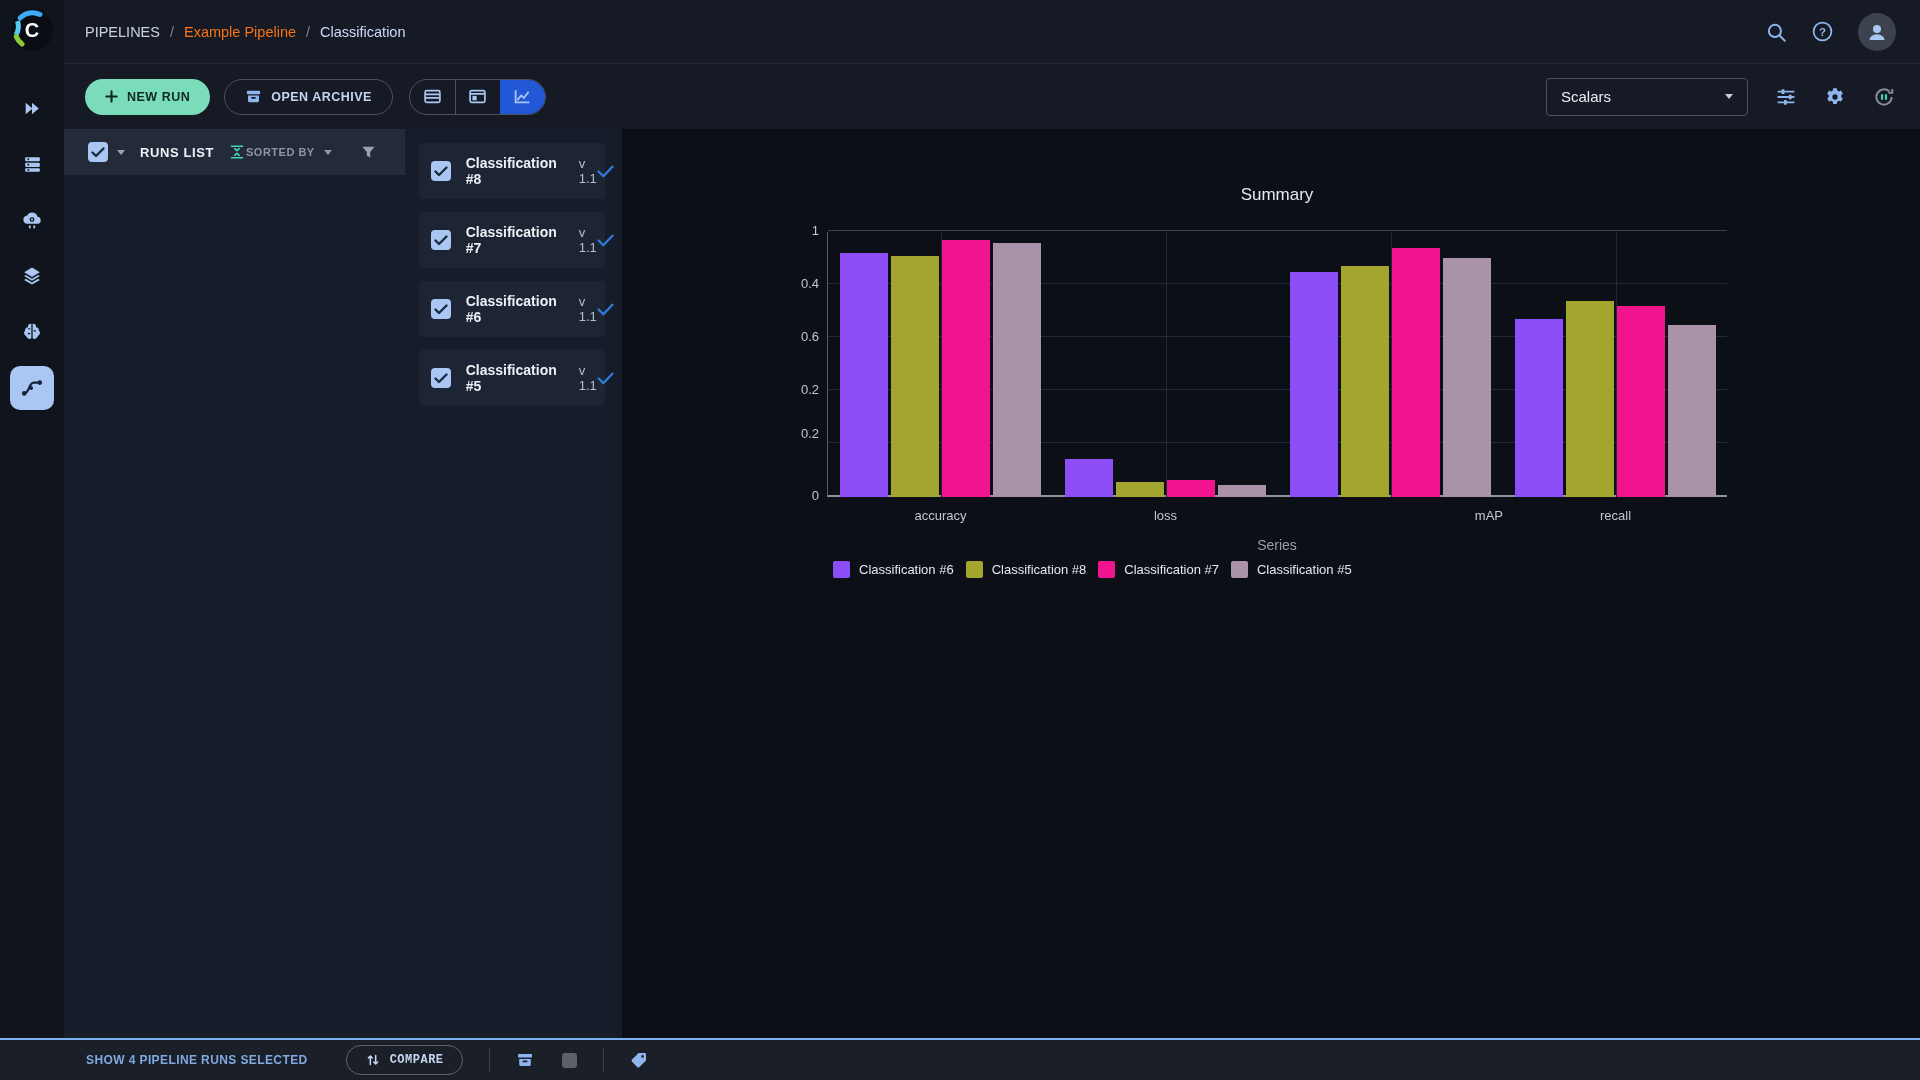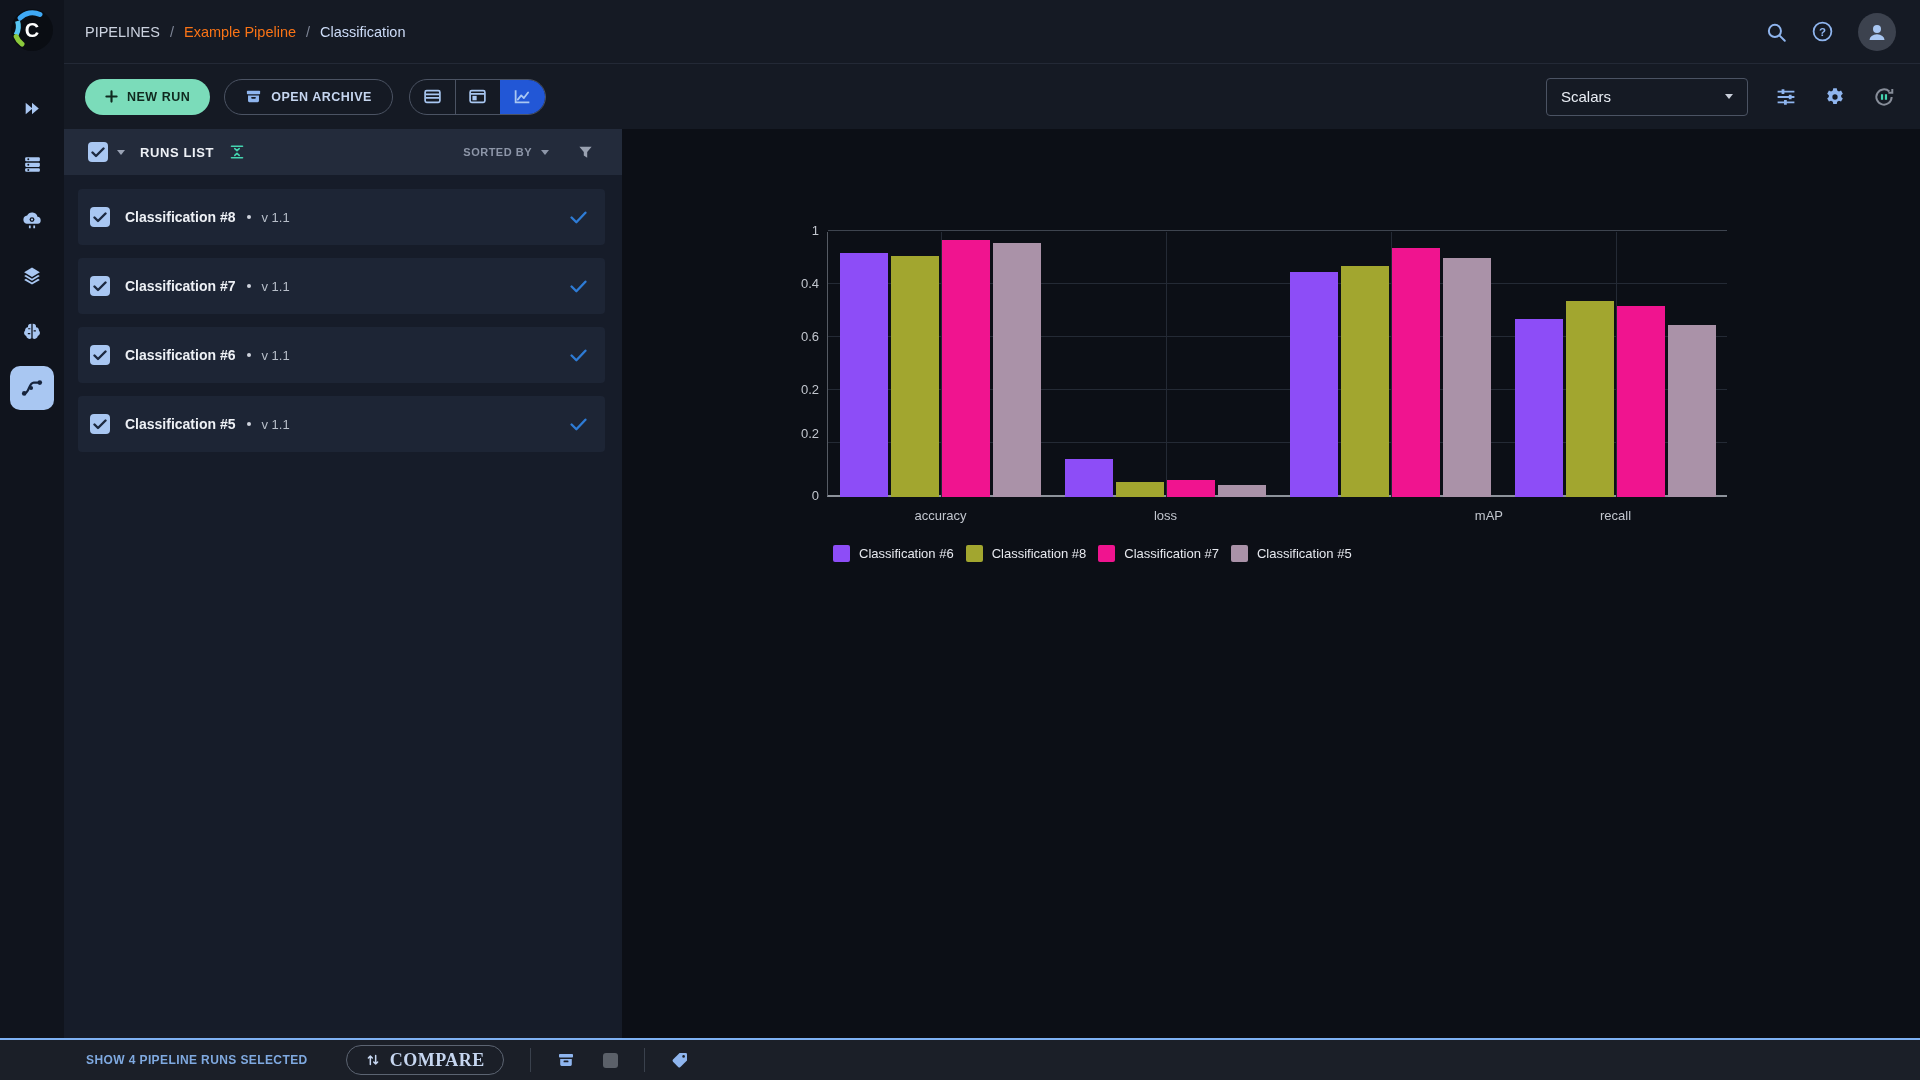--- a/index.html
+++ b/index.html
@@ -29,21 +29,21 @@
 .toggle-group{display:flex;margin-left:16px;border:1px solid #4b5363;border-radius:18px;height:36px;overflow:hidden;}
 .toggle{width:45px;display:flex;align-items:center;justify-content:center;color:#a9c7f2;border-left:1px solid #4b5363;cursor:pointer;}
 .toggle:first-child{border-left:none;}
 .toggle.active{background:#2257d6;border-left-color:transparent;}
 .toolbar-right{margin-left:auto;display:flex;align-items:center;gap:26px;}
 .select{width:202px;height:38px;border:1px solid #4b5363;border-radius:4px;display:flex;align-items:center;padding:0 14px;color:#e9edf4;font-size:15px;cursor:pointer;background:#151a24;}
 .tri{width:0;height:0;border-left:4.5px solid transparent;border-right:4.5px solid transparent;border-top:5.5px solid #9aa3b5;}
 .select .tri{margin-left:auto;border-top-color:#c9cfda;}
 
 .content{flex:1;display:flex;min-height:0;}
-.runs-panel{width:558px;background:#161c29;flex-shrink:0;display:flex;flex-direction:column;}
+.runs-panel{width:558px;background:#161c29;flex-shrink:0;display:flex;flex-direction:row;}
 .runs-header{height:46px;background:#232b3b;display:flex;align-items:center;padding:0 28px 0 24px;flex-shrink:0;}
 .checkbox{width:20px;height:20px;border-radius:4px;background:#a9c7f2;display:flex;align-items:center;justify-content:center;cursor:pointer;flex-shrink:0;}
 .hdr-caret{margin-left:9px;cursor:pointer;}
 .runs-title{margin-left:15px;font-size:13px;font-weight:bold;color:#eef1f6;letter-spacing:.6px;}
 .rows-icon{margin-left:14px;display:flex;cursor:pointer;}
 .sorted{margin-left:auto;display:flex;align-items:center;gap:9px;color:#8d96a8;font-size:11px;font-weight:bold;letter-spacing:.5px;cursor:pointer;}
 .filter-btn{margin-left:28px;display:flex;cursor:pointer;background:none;border:none;}
 .runs-list{padding:14px 17px 0 14px;overflow:hidden;}
 .run-row{height:56px;background:#1d2535;border-radius:4px;margin-bottom:13px;display:flex;align-items:center;padding:0 18px 0 12px;cursor:pointer;}
 .run-name{margin-left:15px;font-size:14px;font-weight:bold;color:#edf0f5;}
@@ -63,21 +63,21 @@
 .xlabel{position:absolute;top:276px;width:225px;text-align:center;color:#c2c6ce;font-size:13px;}
 .legend{position:absolute;left:205px;top:408px;width:900px;}
 .legend-title{text-align:center;color:#989ea8;font-size:14px;}
 .legend-items{display:flex;align-items:center;gap:12px;padding-left:6px;margin-top:8px;}
 .legend-item{display:flex;align-items:center;gap:9px;cursor:pointer;}
 .swatch{width:17px;height:17px;border-radius:2px;flex-shrink:0;}
 .legend-label{font-size:13px;color:#e6e8ee;}
 
 .footerbar{height:42px;background:#1b1f28;border-top:2px solid #7fb2f4;display:flex;align-items:center;padding-left:86px;flex-shrink:0;}
 .footer-text{color:#7fa9e0;font-size:12px;font-weight:bold;letter-spacing:.4px;cursor:pointer;}
-.btn-compare{margin-left:38px;height:30px;border-radius:15px;border:1px solid #5c6472;background:transparent;color:#c6d6f0;display:flex;align-items:center;gap:9px;padding:0 18px;font-size:18px;font-weight:bold;letter-spacing:.5px;cursor:pointer;font-family:Liberation Serif, serif;}
+.btn-compare{margin-left:38px;height:30px;border-radius:15px;border:1px solid #5c6472;background:transparent;color:#c6d6f0;display:flex;align-items:center;gap:9px;padding:0 18px;font-size:12px;font-weight:bold;letter-spacing:.5px;cursor:pointer;font-family:Liberation Mono, monospace;}
 .fdivider{width:1px;height:24px;background:#3a414d;margin:0 26px;}
 .footer-icon{color:#8fb5ee;display:flex;background:none;border:none;cursor:pointer;}
 .stop-square{width:15px;height:15px;border-radius:3px;background:#5b6069;margin-left:28px;cursor:pointer;}
 .tag-btn{margin-left:0;}
 </style>
 </head>
 <body>
 
 <div class="app">
   <div class="top">
@@ -358,20 +358,21 @@
                 <span class="run-mark">
                   <svg width="17" height="13" viewBox="0 0 16 12">
                     <path d="M1.5 6 L6 10.5 L14.5 1.5" stroke="#2e7cd6" stroke-width="2.2" fill="none" stroke-linecap="round" stroke-linejoin="round"></path>
                   </svg>
                 </span>
               </div>
             </div>
         </section>
 
         <section class="chart-panel">
+          <div class="chart-title">Summary</div>
           <div class="plot-area" id="plotArea">
               <div class="ylab" style="bottom: 0px;">0</div>
               <div class="hline" style="bottom: 52px;"></div>
               <div class="ylab" style="bottom: 62px;">0.2</div>
               <div class="hline" style="bottom: 105px;"></div>
               <div class="ylab" style="bottom: 106px;">0.2</div>
               <div class="hline" style="bottom: 158px;"></div>
               <div class="ylab" style="bottom: 159px;">0.6</div>
               <div class="hline" style="bottom: 211px;"></div>
               <div class="ylab" style="bottom: 212px;">0.4</div>
@@ -404,20 +405,21 @@
               <div class="group" style="left: 675px; width: 225px;">
                 <div class="vline"></div>
                 <div class="bar" style="height: 178px; background: rgb(141, 77, 247);"></div>
                 <div class="bar" style="height: 196px; background: rgb(162, 166, 47);"></div>
                 <div class="bar" style="height: 191px; background: rgb(240, 20, 143);"></div>
                 <div class="bar" style="height: 172px; background: rgb(170, 146, 168);"></div>
               </div>
               <div class="xlabel" style="left: 675px;">recall</div>
             </div>
           <div class="legend">
+            <div class="legend-title">Series</div>
             <div class="legend-items" id="legendItems">
                 <div class="legend-item">
                   <span class="swatch" style="background: rgb(141, 77, 247);"></span>
                   <span class="legend-label">Classification #6</span>
                 </div>
                 <div class="legend-item">
                   <span class="swatch" style="background: rgb(162, 166, 47);"></span>
                   <span class="legend-label">Classification #8</span>
                 </div>
                 <div class="legend-item">

